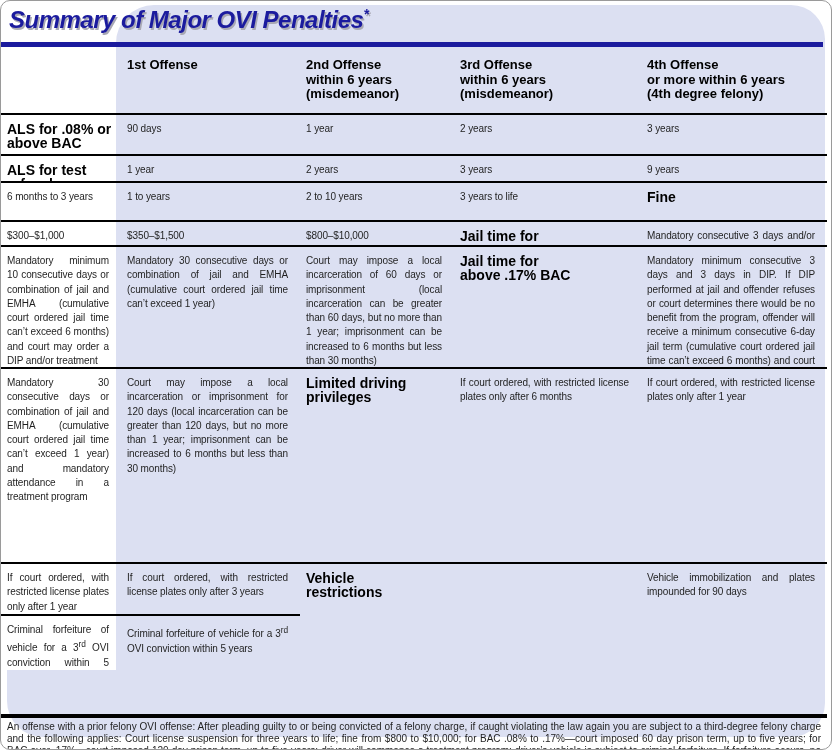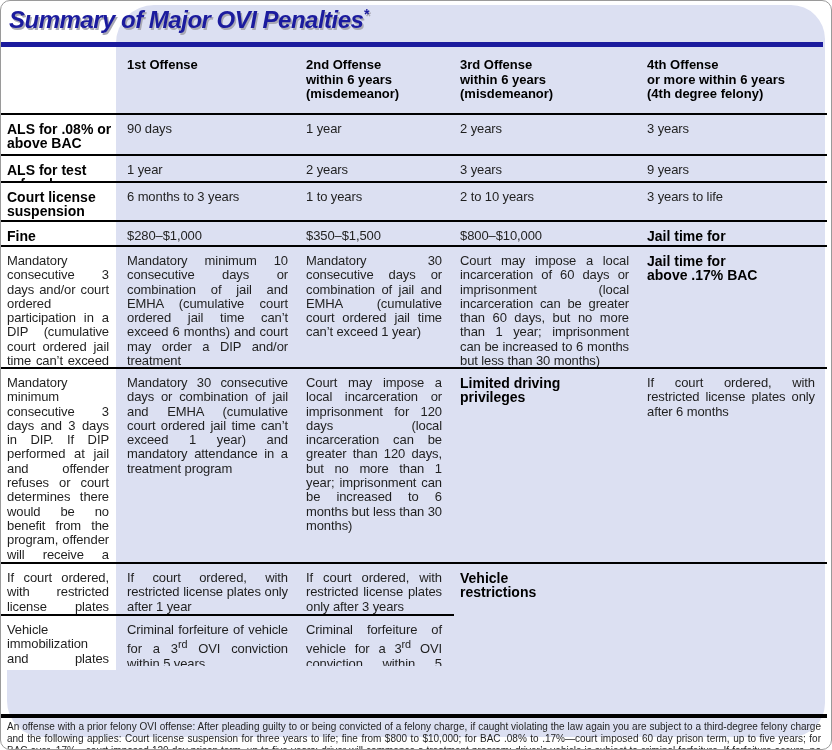--- a/index.html
+++ b/index.html
@@ -38,21 +38,21 @@
   .bt { border-top:2px solid var(--rule,#000); }
   .hdr {
     font-weight:bold; font-size:13px; line-height:14.5px;
     padding:11px 8px 0 6px; white-space:pre-line; color:#000;
   }
   .lbl {
     font-weight:bold; font-size:14px; line-height:14px;
     padding:7px 6px 0 6px; white-space:pre-line; color:#000;
   }
   .cel {
-    font-size:13px; line-height:14.3px; letter-spacing:-0.1px;
+    font-size:10px; line-height:14.3px; letter-spacing:-0.1px;
     padding:7px 12px 4px 6px; text-align:justify; color:#1f1f1f;
   }
   .footnote {
     position:absolute; top:665px; left:0; right:4px; z-index:2;
     border-top:4px solid var(--rule,#000);
     padding:3px 6px 0 6px; font-size:10px; line-height:12.1px;
     text-align:justify; color:#1f1f1f;margin-top:48px;
   }
 </style>
 </head>
@@ -82,28 +82,26 @@
 above BAC</div>
       <div class="cell cel bt">90 days</div>
       <div class="cell cel bt">1 year</div>
       <div class="cell cel bt">2 years</div>
       <div class="cell cel bt">3 years</div>
       <div class="cell lbl bt">ALS for test refusal</div>
       <div class="cell cel bt">1 year</div>
       <div class="cell cel bt">2 years</div>
       <div class="cell cel bt">3 years</div>
       <div class="cell cel bt">9 years</div>
-      <div class="cell lbl bt">Court license
-suspension</div>
       <div class="cell cel bt">6 months to 3 years</div>
       <div class="cell cel bt">1 to years</div>
       <div class="cell cel bt">2 to 10 years</div>
       <div class="cell cel bt">3 years to life</div>
       <div class="cell lbl bt">Fine</div>
-      <div class="cell cel bt">$280–$1,000</div>
+      <div class="cell cel bt">$300–$1,000</div>
       <div class="cell cel bt">$350–$1,500</div>
       <div class="cell cel bt">$800–$10,000</div>
       <div class="cell lbl bt">Jail time for
 .08%–.17% BAC</div>
       <div class="cell cel bt">Mandatory consecutive 3 days and/or court ordered participation in a DIP (cumulative court ordered jail time can’t exceed 6 months)</div>
       <div class="cell cel bt">Mandatory minimum 10 consecutive days or combination of jail and EMHA (cumulative court ordered jail time can’t exceed 6 months) and court may order a DIP and/or treatment</div>
       <div class="cell cel bt">Mandatory 30 consecutive days or combination of jail and EMHA (cumulative court ordered jail time can’t exceed 1 year)</div>
       <div class="cell cel bt">Court may impose a local incarceration of 60 days or imprisonment (local incarceration can be greater than 60 days, but no more than 1 year; imprisonment can be increased to 6 months but less than 30 months)</div>
       <div class="cell lbl bt">Jail time for
 above .17% BAC</div>

